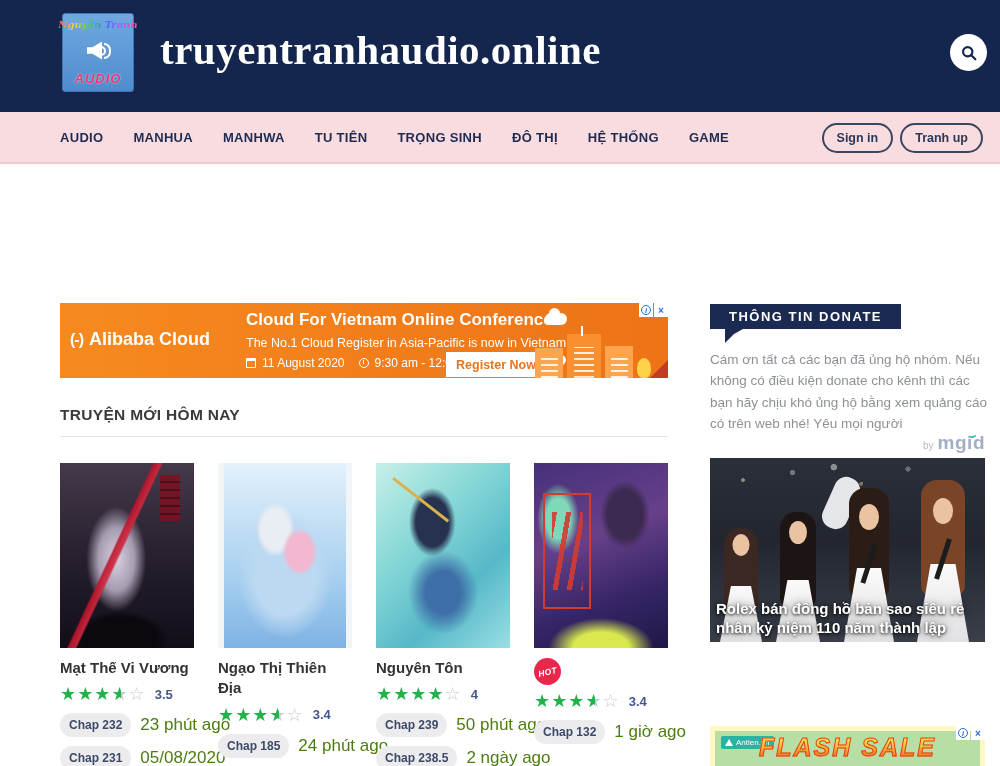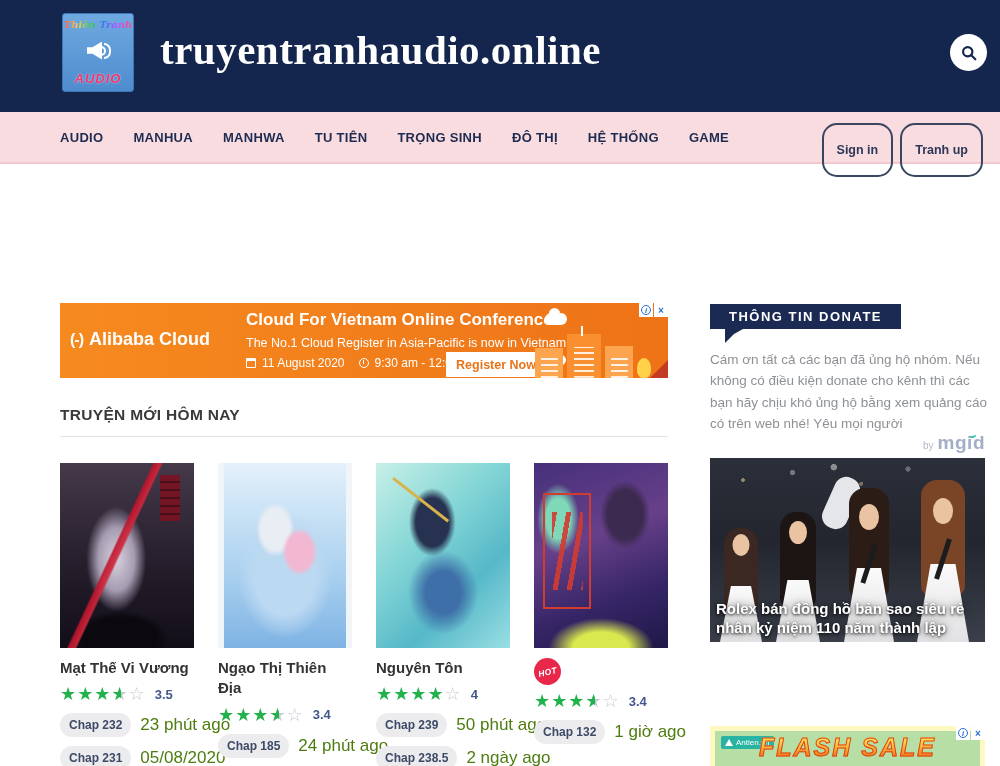--- a/index.html
+++ b/index.html
@@ -29,21 +29,21 @@
           font-family:"Liberation Serif", serif; font-weight:bold; font-size:41px; letter-spacing:0.5px; }
   .search-btn { position:absolute; right:13px; top:34px; width:37px; height:37px; border-radius:50%;
           background:#fff; display:flex; align-items:center; justify-content:center; cursor:pointer; }
 
   
   .navbar { position:absolute; left:0; top:112px; width:1000px; height:52px; background:#f9dce0;
           border-bottom:2px solid #f1c8ce; display:flex; align-items:center; padding-left:60px; }
   .nav-items { display:flex; gap:30px; align-items:center; }
   .nav-item { font-size:13px; font-weight:bold; color:#1e2b50; letter-spacing:0.3px; cursor:pointer; white-space:nowrap; }
   .auth { position:absolute; right:17px; top:11px; display:flex; gap:7px; }
-  .auth-btn { border:2px solid #3a4660; border-radius:15px; background:transparent; padding:18px 13px;
+  .auth-btn { border:2px solid #3a4660; border-radius:15px; background:transparent; padding:6px 13px;
           font-size:12.5px; font-weight:bold; color:#2c3858; cursor:pointer; font-family:inherit; }
 
   
   .banner { position:absolute; left:60px; top:303px; width:608px; height:75px; overflow:hidden;
           background:linear-gradient(90deg,#f68a1f,#ee7317); cursor:pointer; }
   .banner-brand { position:absolute; left:10px; top:26px; display:flex; align-items:center; gap:6px;
           color:#fff; font-size:18px; font-weight:bold; white-space:nowrap; }
   .brand-mark { display:inline-block; font-weight:bold; font-size:16px; letter-spacing:-1px; }
   .banner-title { position:absolute; left:186px; top:7px; color:#fff; font-size:17px; font-weight:bold; white-space:nowrap; }
   .banner-sub { position:absolute; left:186px; top:33px; color:#fff; font-size:12.5px; white-space:nowrap; }
@@ -205,21 +205,21 @@
   .flash-stick { position:absolute; right:28px; top:48px; width:78px; height:2.5px; background:#3a3a3a;
       transform:rotate(14deg); }
   .flash-stick::after { content:""; position:absolute; right:-4px; top:-4px; width:8px; height:8px;
       background:#3a3a3a; border-radius:2px; }
 </style>
 </head>
 <body>
 
 <div class="header">
   <div class="logo">
-    <span class="logo-script">Thiên Tranh</span>
+    <span class="logo-script">Nguyên Tranh</span>
     <span class="speaker">
       <span class="speaker-body"></span>
         <span class="speaker-wave1"></span>
         <span class="speaker-wave2"></span>
     </span>
     <span class="logo-audio">AUDIO</span>
   </div>
   <div class="site-title">truyentranhaudio.online</div>
   <div class="search-btn">
     <svg width="20" height="20" viewBox="0 0 24 24">

